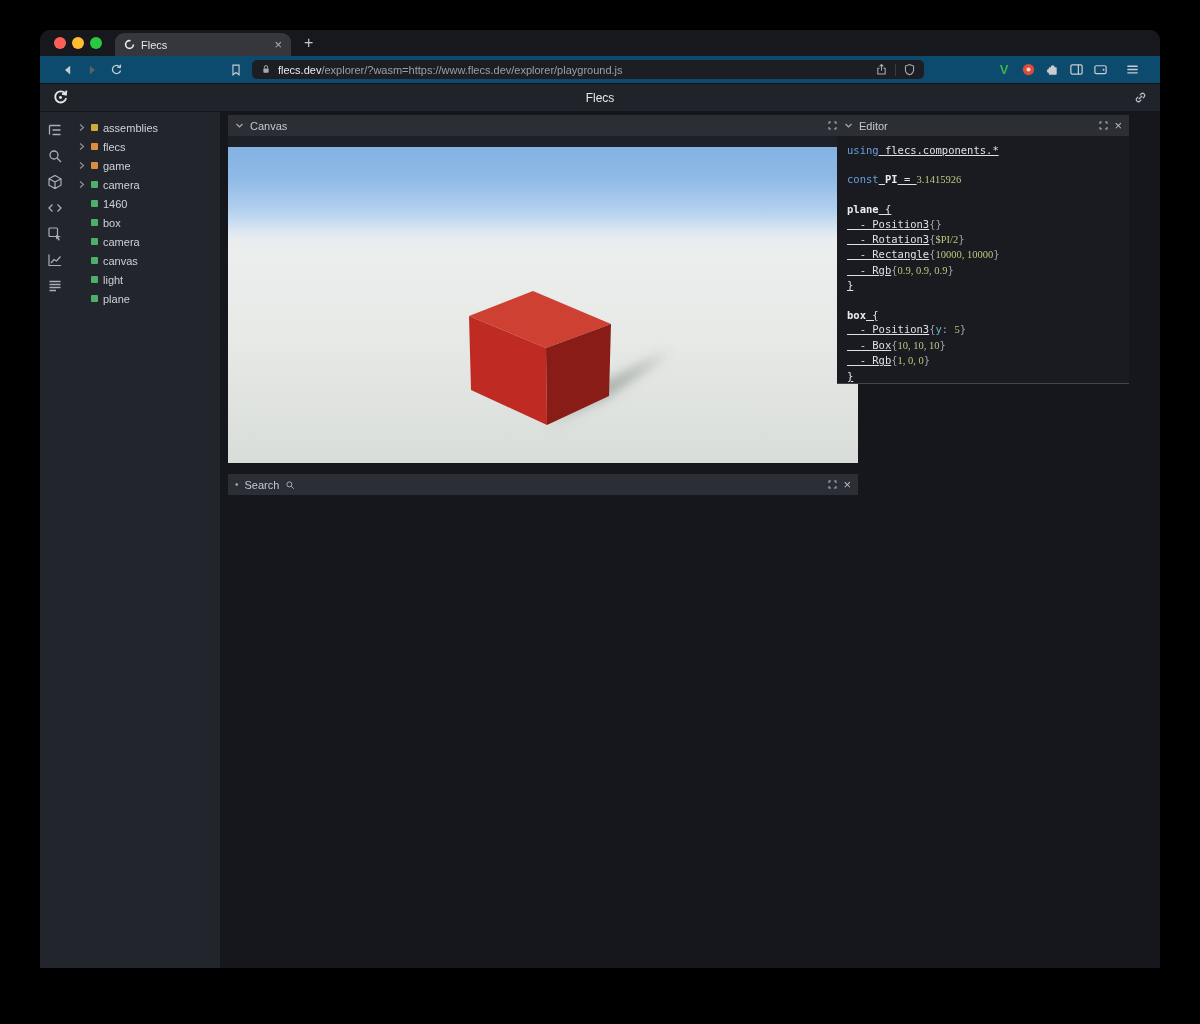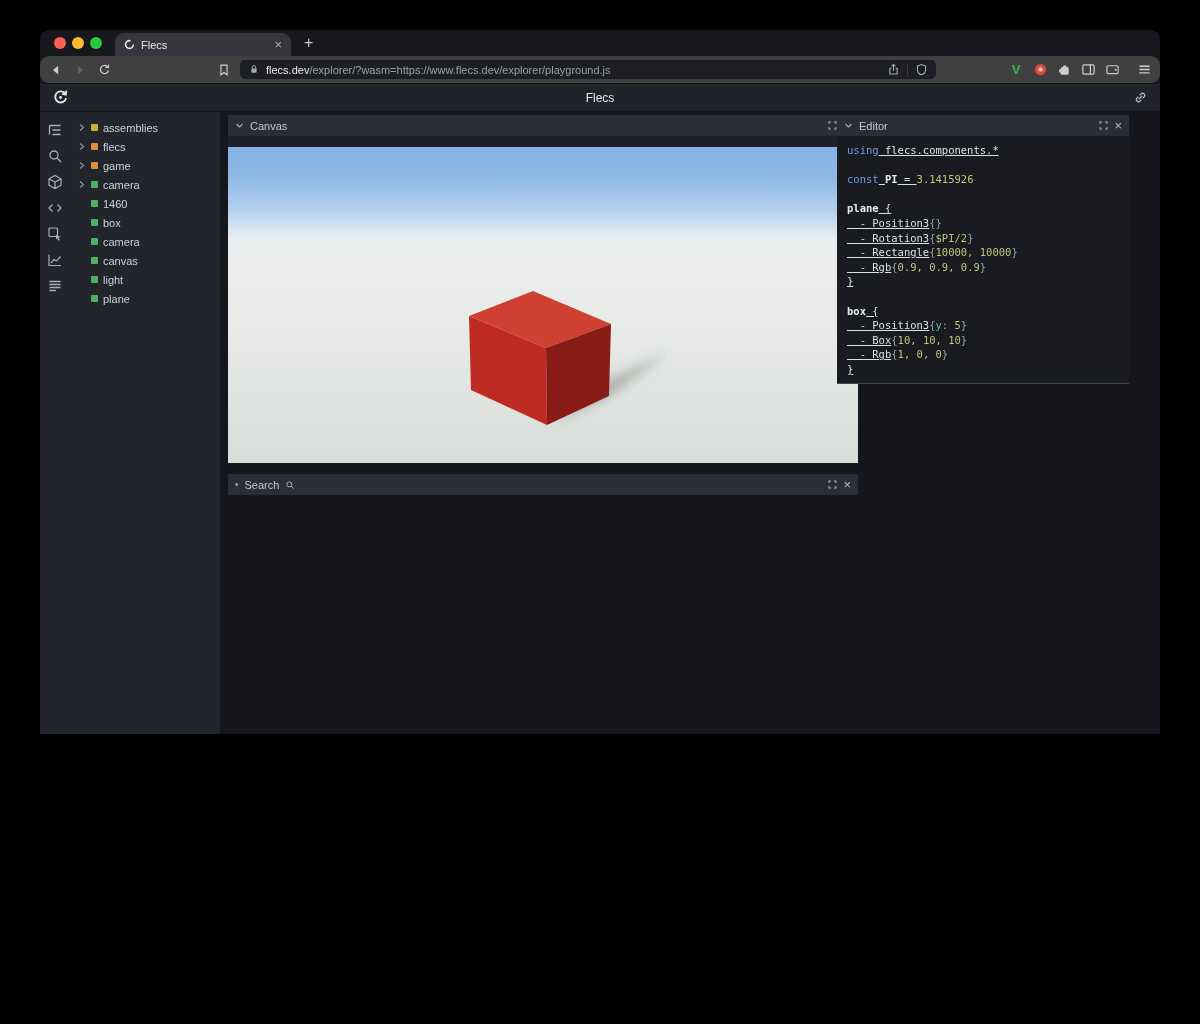--- a/index.html
+++ b/index.html
@@ -1,35 +1,35 @@
 <!DOCTYPE html>
 <html><head>
 <meta charset="utf-8">
 <style>
   * { box-sizing: border-box; margin: 0; padding: 0; }
   html,body { width:1200px; height:1024px; background:#000; overflow:hidden;
               font-family:"Liberation Sans", sans-serif; }
 
-  .window { position:absolute; left:40px; top:30px; width:1120px; height:704px;
+  .window { position:absolute; left:40px; top:30px; width:1120px; height:938px;
             border-radius:10px 10px 0 0; overflow:hidden; background:#16181d; }
 
   
   .tabstrip { height:26px; background:#17181d; display:flex; align-items:center; padding-left:14px; }
   .lights { display:flex; gap:6px; align-items:center; }
   .light { width:12px; height:12px; border-radius:50%; }
   .light.red { background:#ff5f57; } .light.yellow { background:#febc2e; } .light.green { background:#28c840; }
   .tab { margin-left:13px; align-self:flex-end; height:23px; width:176px; background:#36373d;
          border-radius:9px 9px 0 0; display:flex; align-items:center; gap:6px; padding:0 9px; }
   .tab-title { font-size:11px; color:#e4e6e9; flex:1; }
   .tab-close { color:#aeb1b6; font-size:13px; line-height:1; }
   .newtab { color:#c6c9ce; font-size:16px; margin-left:13px; line-height:1; }
 
   
-  .toolbar { height:28px; background:#404040; display:flex; align-items:center; padding:0 8px; gap:8px;
-             border-bottom:1px solid #111216;border-radius:9px; }
+  .toolbar { height:28px; background:#0c4a6e; display:flex; align-items:center; padding:0 20px; gap:8px;
+             border-bottom:1px solid #111216; }
   .tbtn { width:16px; height:16px; display:flex; align-items:center; justify-content:center; color:#c9ccd1; flex:none; }
   .tbtn.dim { color:#5d6066; }
   .bookmark-btn { margin-left:96px; }
   .urlbar { flex:1; height:19px; background:#1c1e23; border-radius:5px; display:flex; align-items:center;
             padding:0 8px; gap:6px; min-width:0; }
   .url { font-size:11px; white-space:nowrap; overflow:hidden; flex:1; }
   .url-domain { color:#e8eaed; }
   .url-path { color:#9aa0a6; }
   .url-right { display:flex; align-items:center; gap:7px; margin-left:auto; color:#b3b8be; }
   .vdiv { width:1px; height:12px; background:#3a3c42; }
@@ -72,21 +72,21 @@
   .scene svg { position:absolute; inset:0; }
 
   .search-panel { left:8px; top:362px; width:630px; background:transparent; }
 
   .editor-panel { left:617px; top:3px; width:292px; border-bottom:1px solid #43464c; }
   .code { padding:7px 10px; font-family:"DejaVu Sans Mono", monospace; font-size:10.5px;
           line-height:14.6px; background:#191b20; height:247px; white-space:pre; }
   .tk-kw   { color:#6b9fdd;margin-top:47px; }
   .tk-pl   { color:#dde1e6;text-decoration:underline; }
   .tk-id   { color:#e8ecf0; font-weight:bold; }
-  .tk-num  { color:#bdc87e; }
+  .tk-num  { color:#bdc87e;font-family:Liberation Serif, serif; }
   .tk-pu   { color:#9aa1a9; }
   .tk-prop { color:#62b8c4; }
 
   svg { display:block; }
 </style>
 </head>
 <body>
 
 <div class="window">
 

